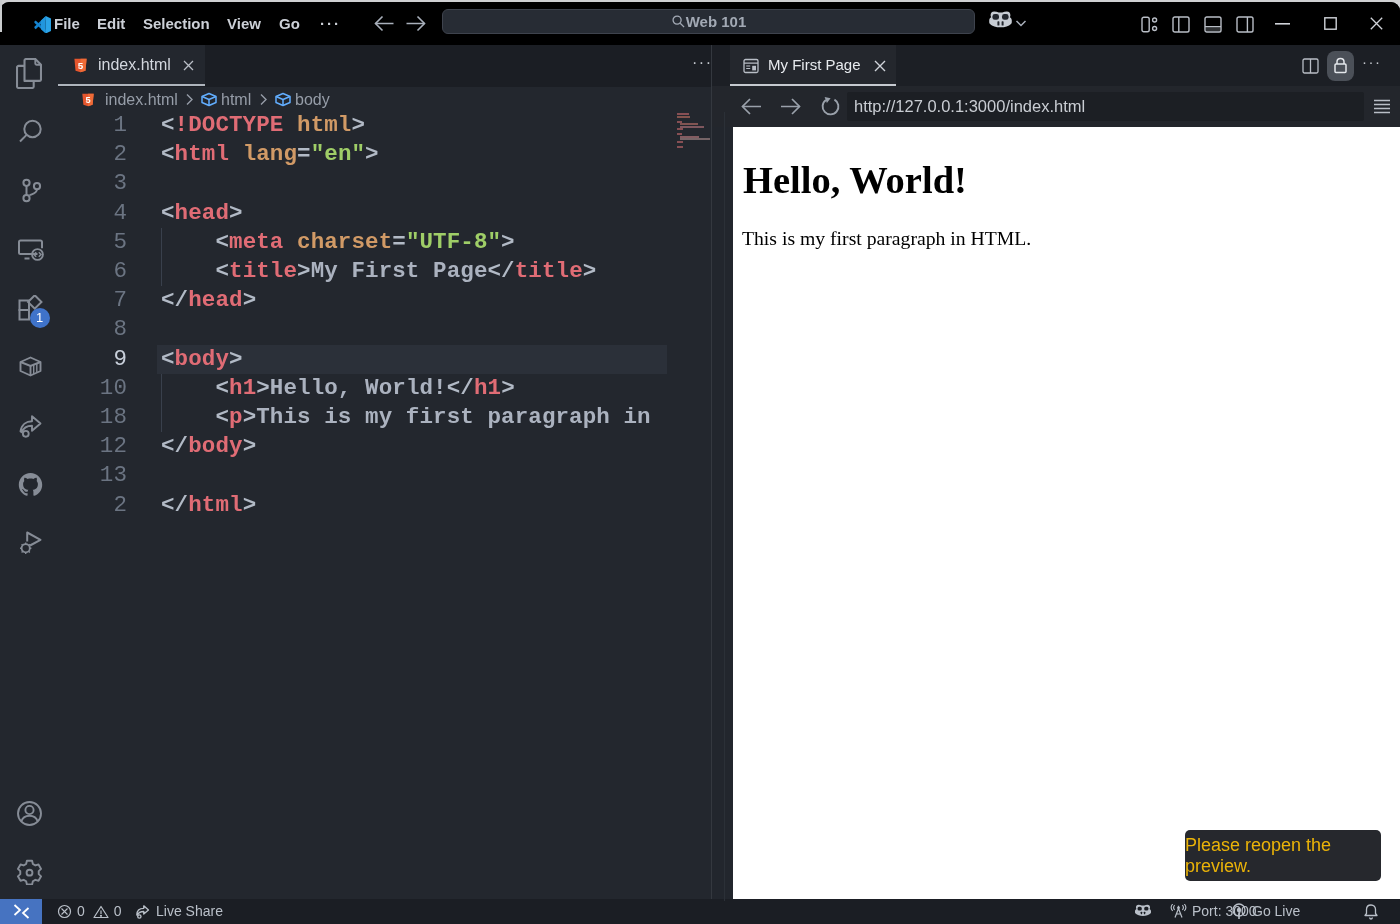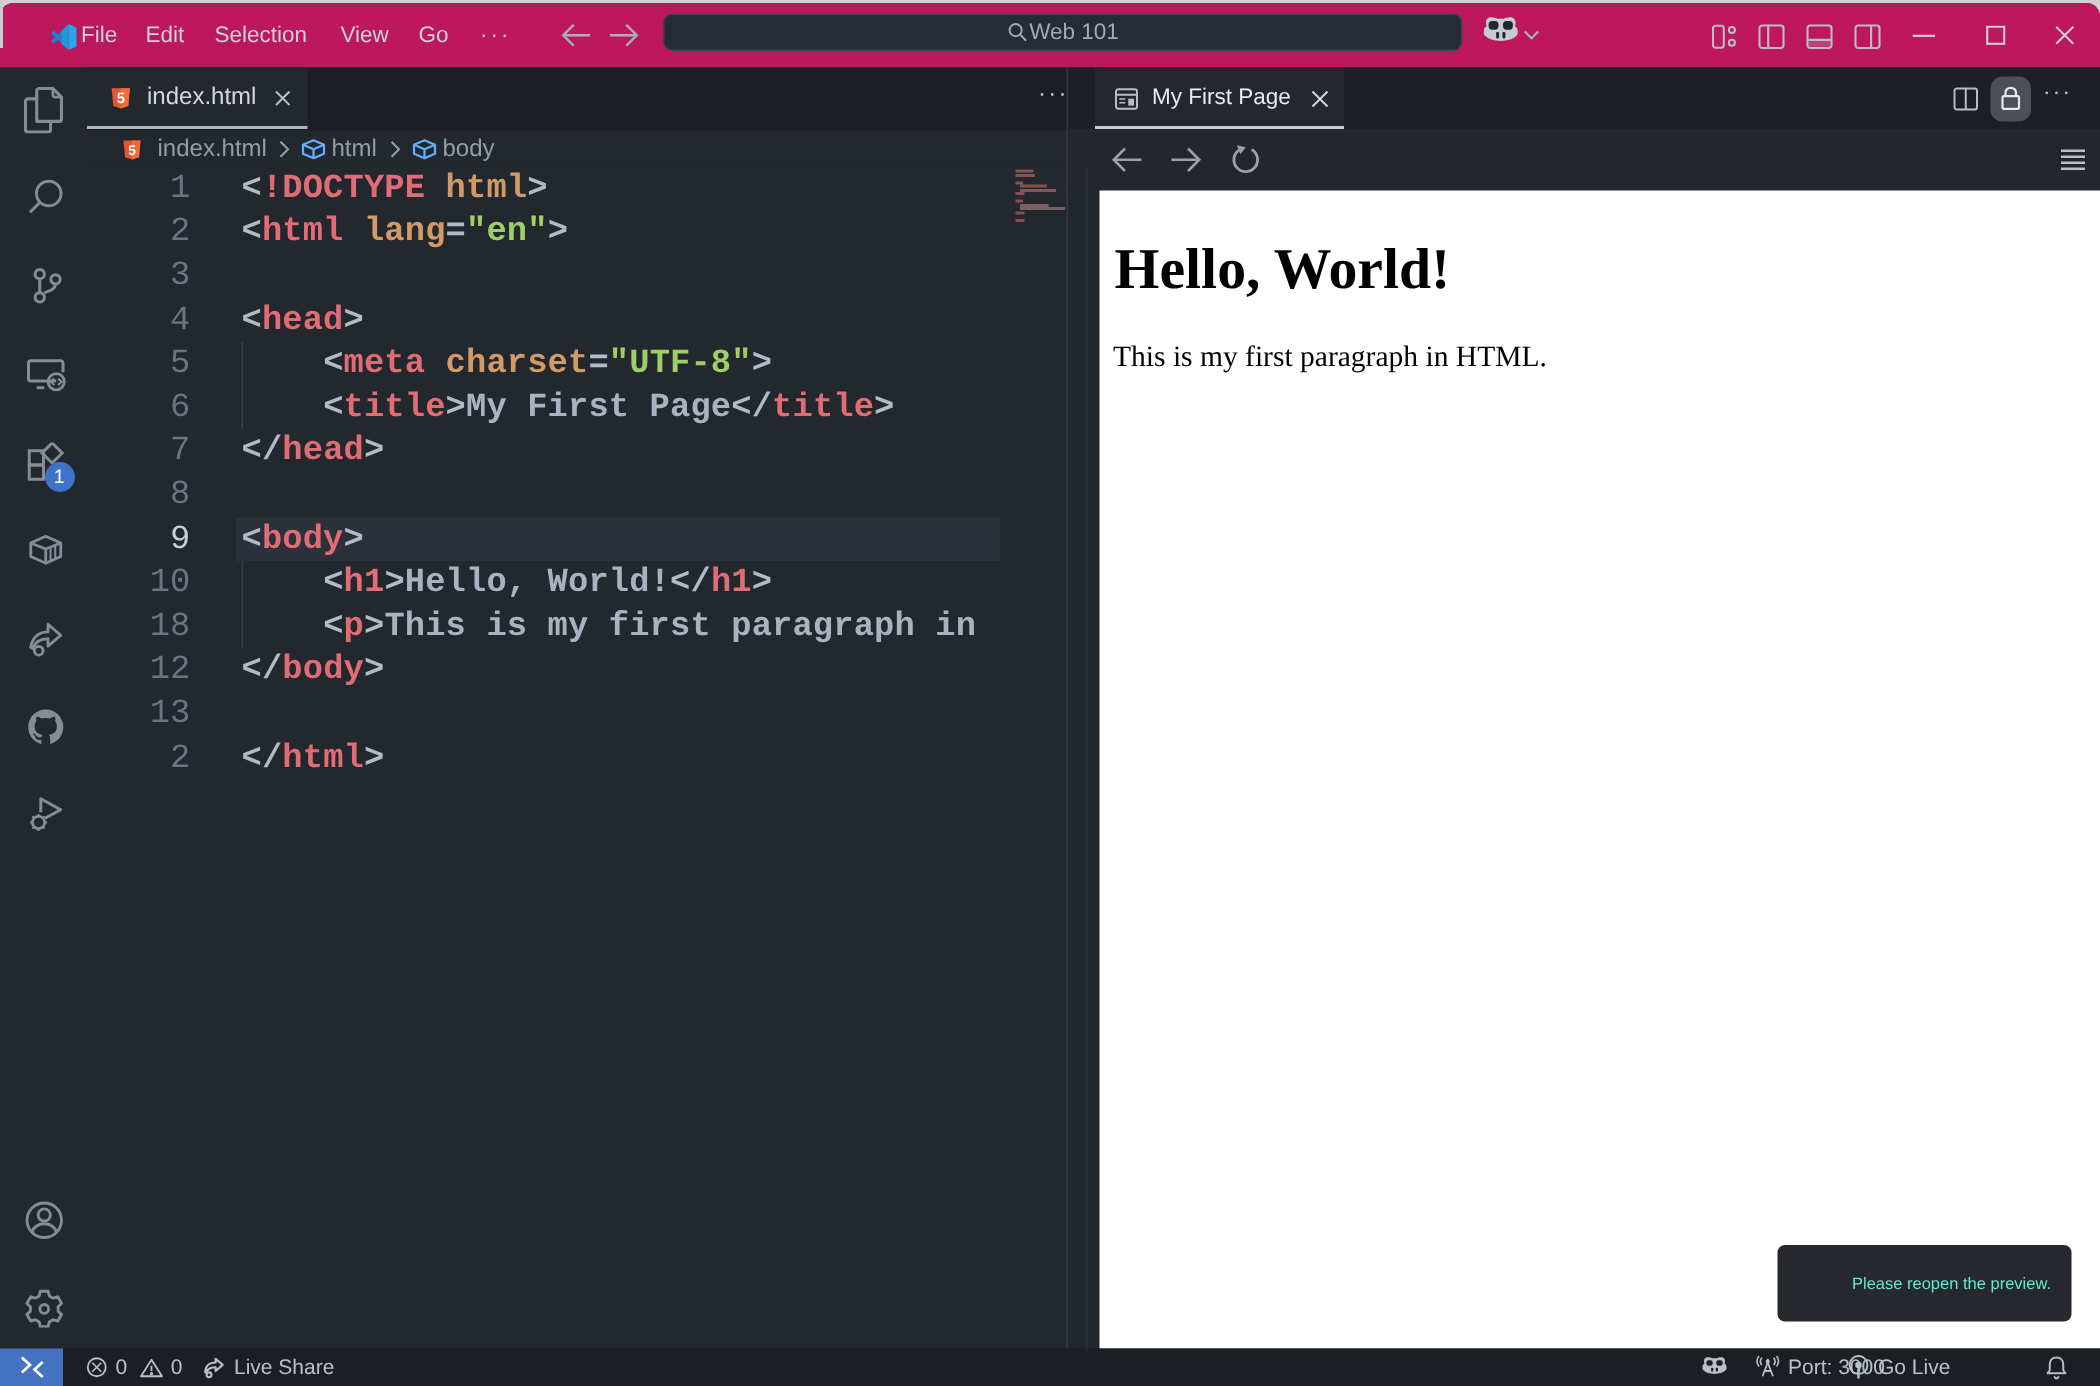--- a/index.html
+++ b/index.html
@@ -4,21 +4,21 @@
 <style>
   * { margin:0; padding:0; box-sizing:border-box; -webkit-font-smoothing:antialiased; }
   html,body { width:1400px; height:924px; overflow:hidden; background:#cfd0d2; }
   body { font-family:"Liberation Sans", sans-serif; position:relative; }
   #win { position:absolute; left:0; top:1.5px; width:1400px; height:922px;
          background:#22262d; border-radius:9px 9px 0 0; overflow:hidden; }
   .abs { position:absolute; }
   svg { display:block; }
 
   
-  #titlebar { position:absolute; left:0; top:0; width:1400px; height:43px; background:#be185d; }
+  #titlebar { position:absolute; left:0; top:0; width:1400px; height:43px; background:#000000;font-weight:bold; }
   .menuitem { position:absolute; top:0; height:43px; line-height:43px; color:#ccd0d7; font-size:15px; }
   #searchbox { position:absolute; left:442px; top:7px; width:533px; height:25px;
     background:#272c34; border:1px solid #3e434d; border-radius:6px; }
   #searchbox .lbl { position:absolute; left:0; right:0; top:0; bottom:0; display:flex; align-items:center; justify-content:center; color:#a2a9b4; font-size:15px; gap:0;}
 
   
   #activitybar { position:absolute; left:0; top:43px; width:58px; height:856px; background:#23272e; }
   .ab-icon { position:absolute; left:17px; width:27px; height:27px; }
 
   
@@ -51,21 +51,21 @@
   #preview { position:absolute; left:712px; top:43px; width:688px; height:856px; background:#22262d; }
   #ptabrow { position:absolute; left:0; top:0; width:688px; height:43px; background:#1c1f25; }
   #ptab { position:absolute; left:18px; top:0; width:166px; height:39.5px; background:#24272d; }
   #ptab .underline { position:absolute; left:0; bottom:-2px; width:166px; height:2px; background:#c6cad0; }
   #ptoolbar { position:absolute; left:0; top:41.5px; width:688px; height:41px; background:#23262c; }
   #urlfield { position:absolute; left:135px; top:6px; width:517px; height:29px; background:#1c1f24; border-radius:2px; }
   #urlfield .t { position:absolute; left:7px; top:0; height:29px; line-height:29px; color:#c9cdd3; font-size:16.5px; }
   #webview { position:absolute; left:21px; top:82.5px; width:667px; height:772px; background:#ffffff; }
   #toast { position:absolute; left:452px; top:703px; width:196px; height:51px; background:#26282d; border-radius:5px; }
   #toast .t { position:absolute; left:0; right:0; top:0; bottom:0; display:flex; align-items:center; justify-content:center;
-     color:#5eead4; font-size:11px;padding-left:36px; }
+     color:#eab308; font-size:18px; }
 
   
   #statusbar { position:absolute; left:0; top:897.5px; width:1400px; height:25px; background:#1b1e24; color:#bac0c9; font-size:14px; }
   #remote { position:absolute; left:0; top:0; width:42px; height:25px; background:#4673c1; }
   .sb-item { position:absolute; top:0; height:25px; line-height:25px; display:flex; align-items:center; gap:5px; }
 </style>
 </head>
 <body>
 <div class="abs" style="left:0;top:0;width:2px;height:32px;background:#caccce;z-index:9"></div>
 <div id="win">
@@ -316,20 +316,23 @@
           <path d="M3.5 9.5 H22"></path>
       </svg>
       <svg class="abs" style="left:67px;top:11px" width="24" height="19" viewBox="0 0 24 19" fill="none" stroke="#9aa1ab" stroke-width="1.7">
         <path d="M13 2 L20.5 9.5 L13 17"></path>
           <path d="M2 9.5 H20.5"></path>
       </svg>
       <svg class="abs" style="left:108px;top:10px" width="21" height="21" viewBox="0 0 21 21" fill="none" stroke="#9aa1ab" stroke-width="1.9">
         <path d="M14.45 3.66 A7.9 7.9 0 1 1 5.97 4.03"></path>
         <polygon points="4.6,0.9 10.6,2.2 6.9,6.9" fill="#9aa1ab" stroke="none"></polygon>
       </svg>
+      <div id="urlfield">
+          <div class="t">http://127.0.0.1:3000/index.html</div>
+        </div>
       <svg class="abs" style="left:661px;top:13px" width="18" height="15" viewBox="0 0 18 15" stroke="#b9bec6" stroke-width="1.6">
         <path d="M1 1.5 H17 M1 5.5 H17 M1 9.5 H17 M1 13.5 H17"></path>
       </svg>
     </div>
     <div id="webview">
       <div class="abs" style="left:10px;top:30.5px;font-family:'Liberation Serif',serif;font-weight:bold;font-size:38.5px;color:#000;">Hello, World!</div>
       <div class="abs" style="left:9px;top:100.3px;font-family:'Liberation Serif',serif;font-size:19.7px;color:#000;">This is my first paragraph in HTML.</div>
       <div id="toast">
           <div class="t">Please reopen the preview.</div>
         </div>

